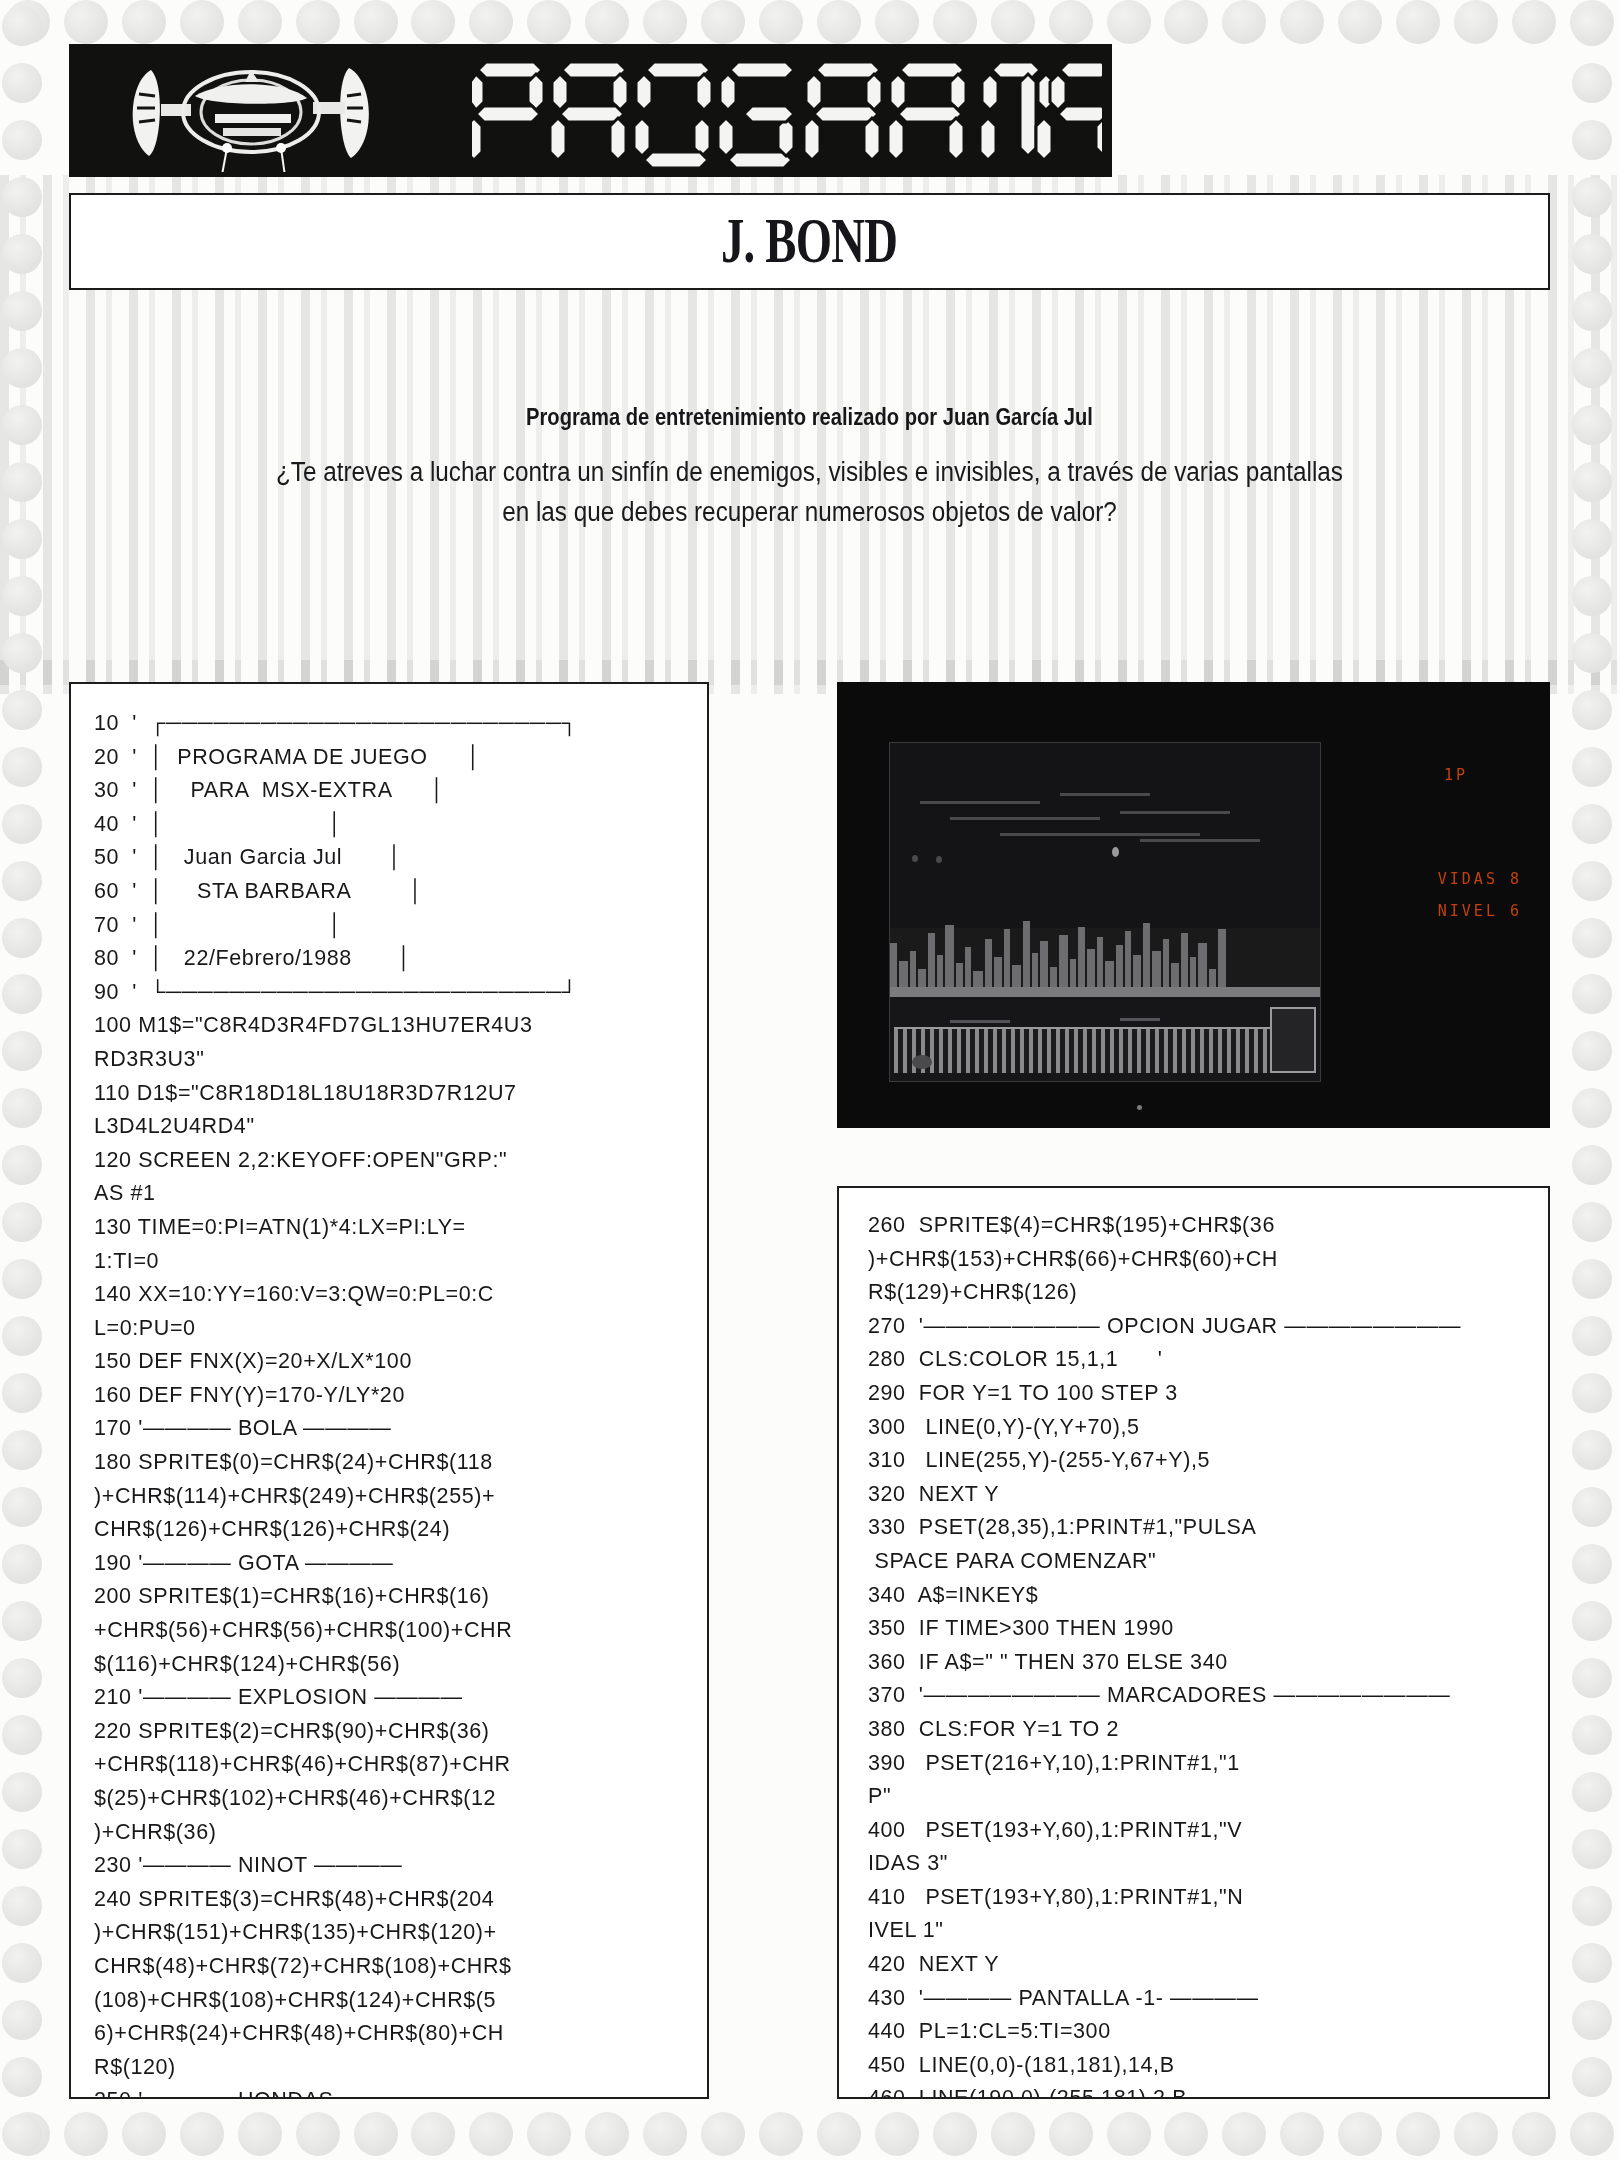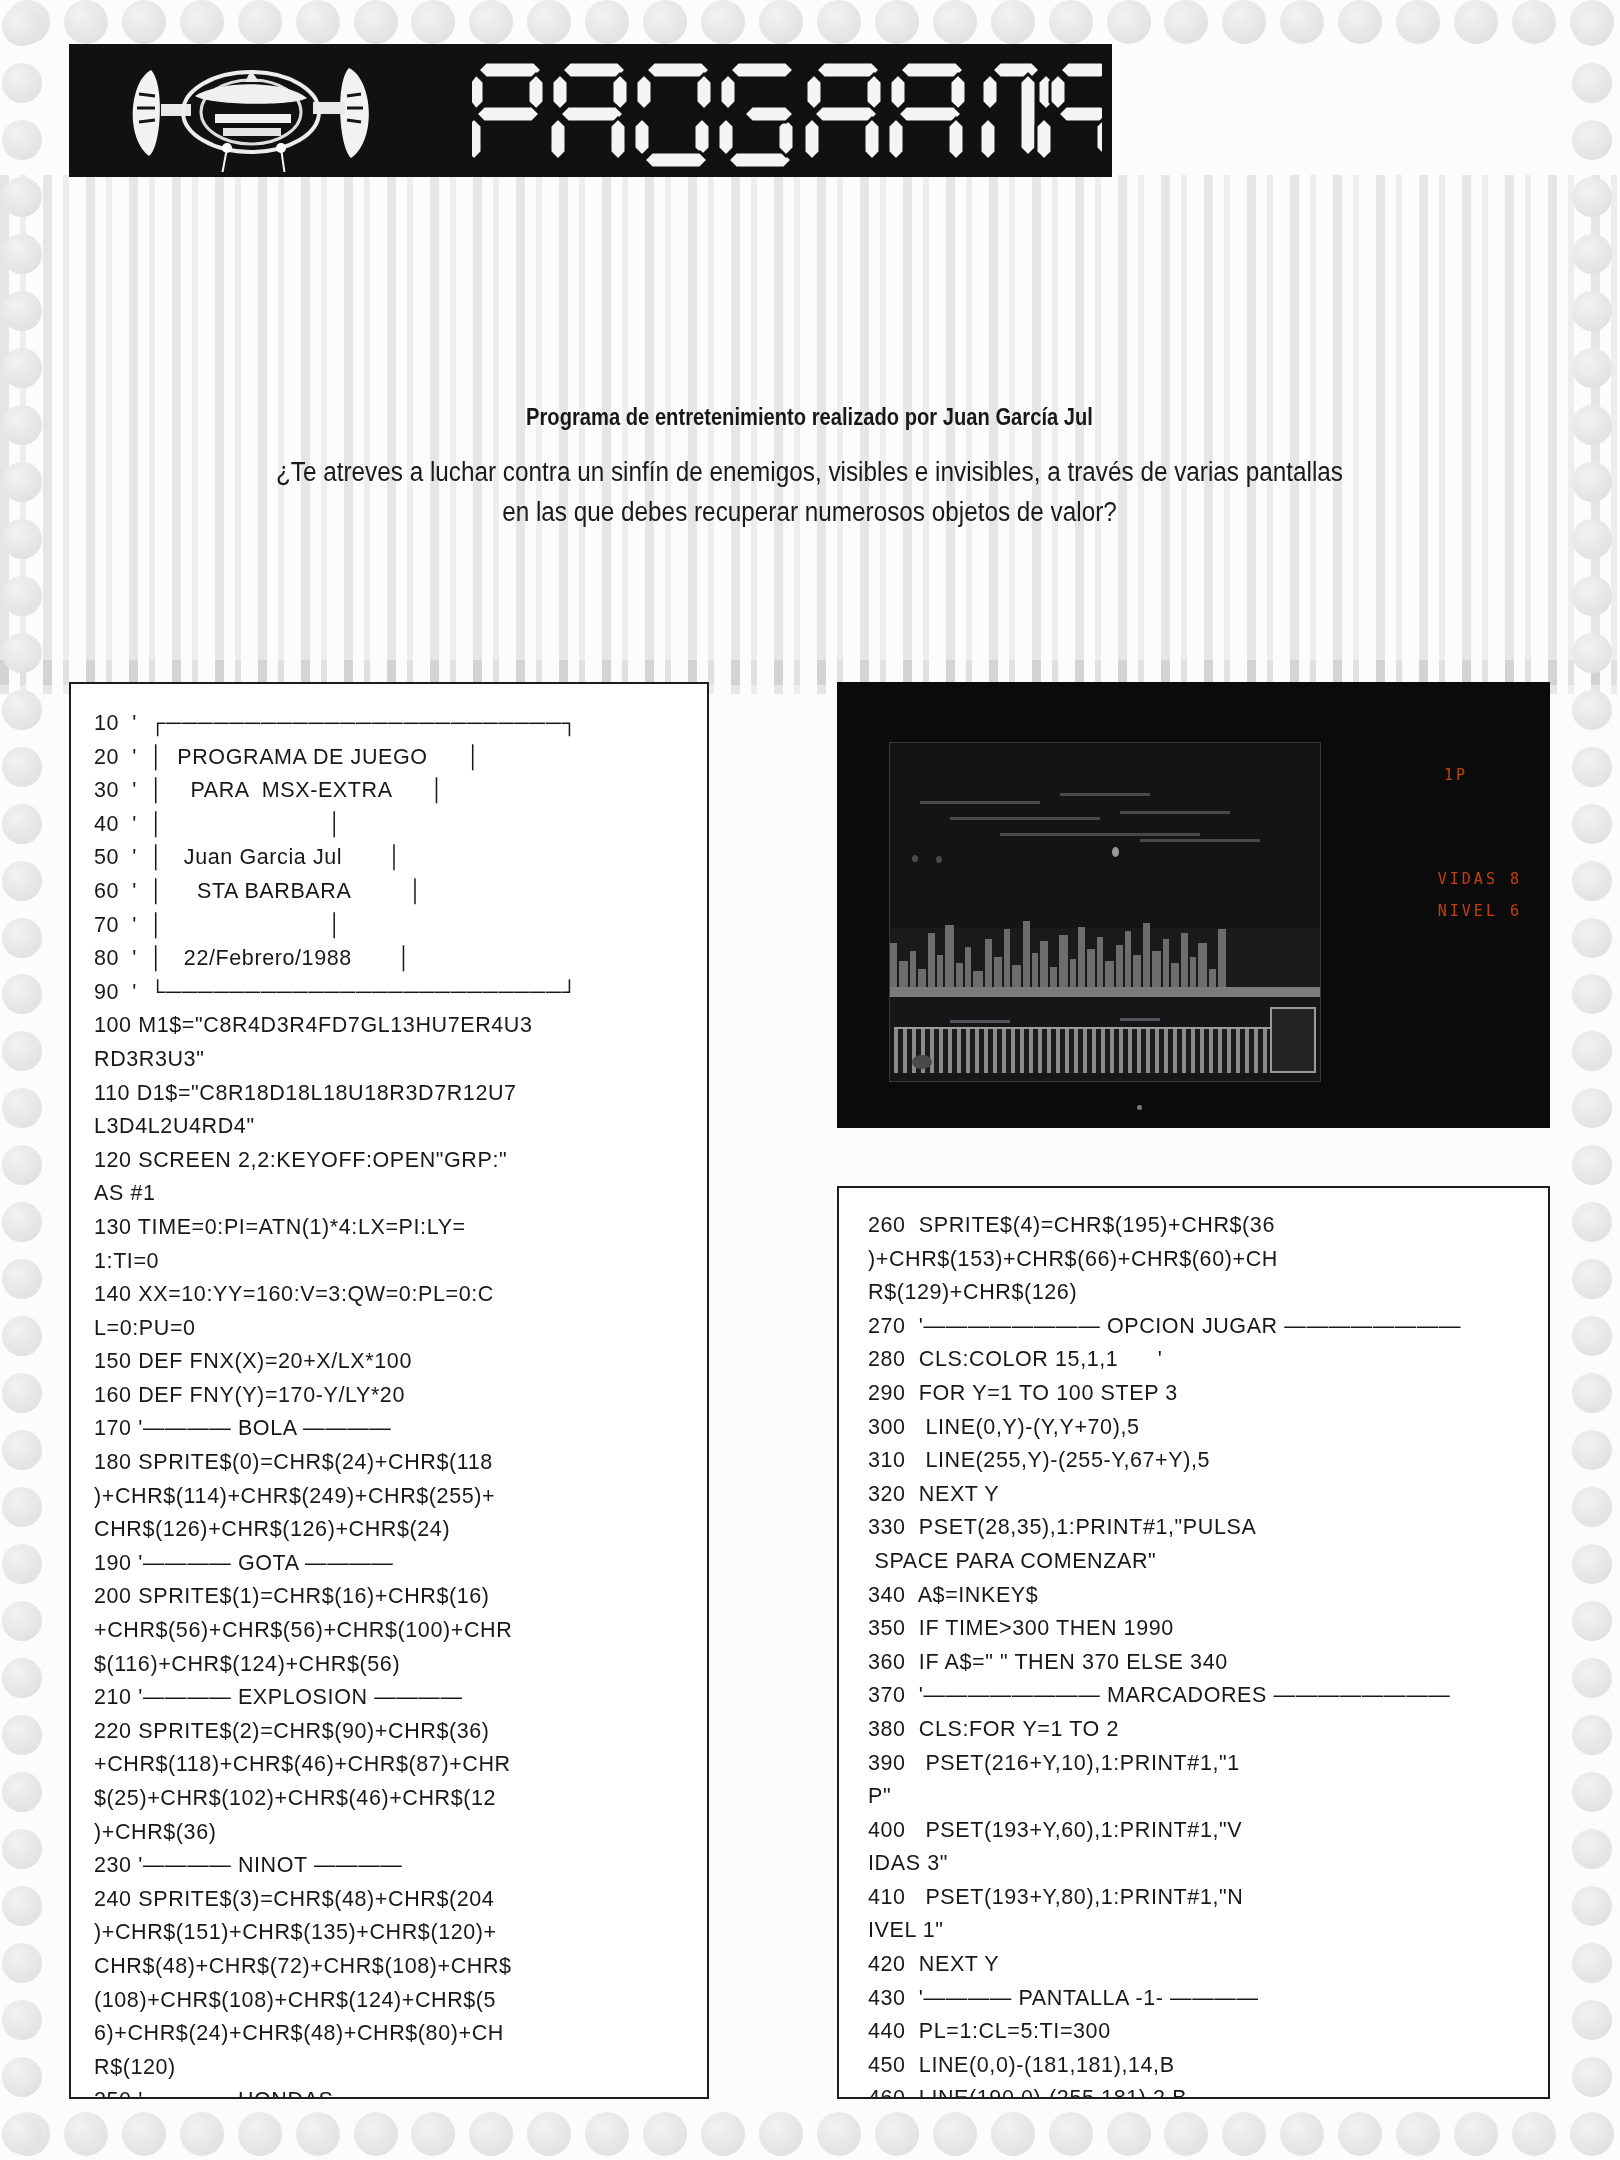--- a/index.html
+++ b/index.html
@@ -370,20 +370,23 @@
 
           <polygon points="596,14 630,14 636,22 630,30 596,30 588,22"></polygon>
           <polygon points="586,26 594,34 594,54 586,62 578,54 578,34"></polygon>
           <polygon points="594,58 630,58 636,66 630,74 594,74 586,66"></polygon>
           <polygon points="632,70 640,78 640,100 632,108 624,100 624,78"></polygon>
         </g>
       </svg>
     </div>
   </div>
 
+  <div id="titlebox">
+    <h1>J. BOND</h1>
+  </div>
 
   <div id="byline">Programa de entretenimiento realizado por Juan García Jul</div>
 
   <div id="lede">
     <span class="l1">¿Te atreves a luchar contra un sinfín de enemigos, visibles e invisibles, a través de varias pantallas</span>
     <span class="l2">en las que debes recuperar numerosos objetos de valor?</span>
   </div>
 
   <div id="photo">
     <div id="crt">

